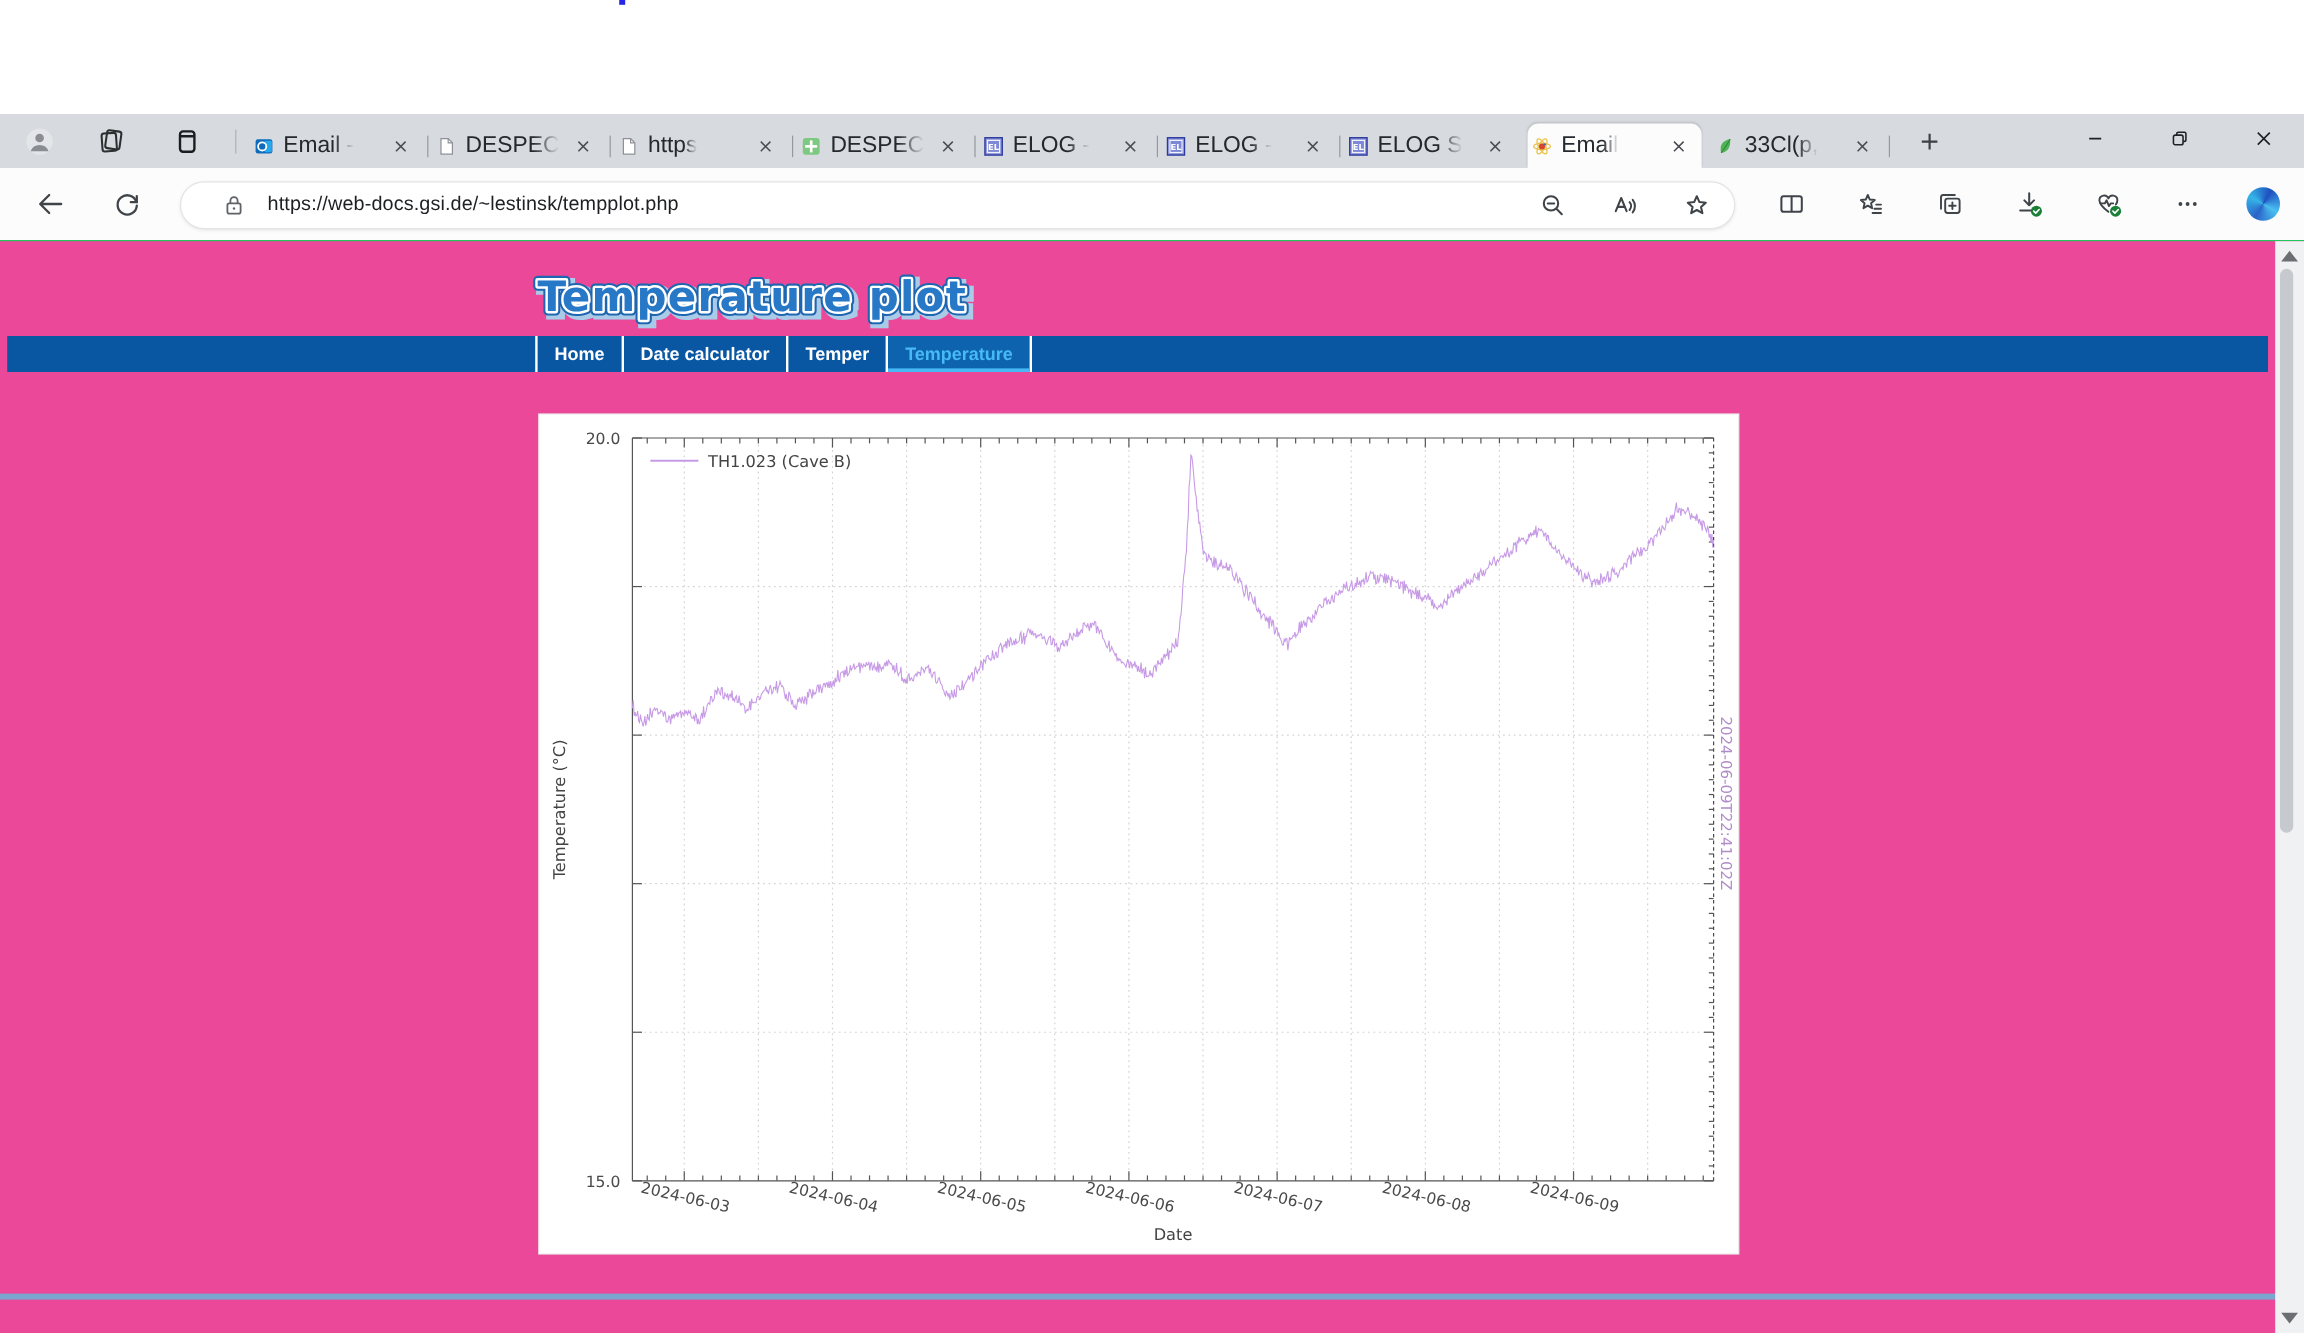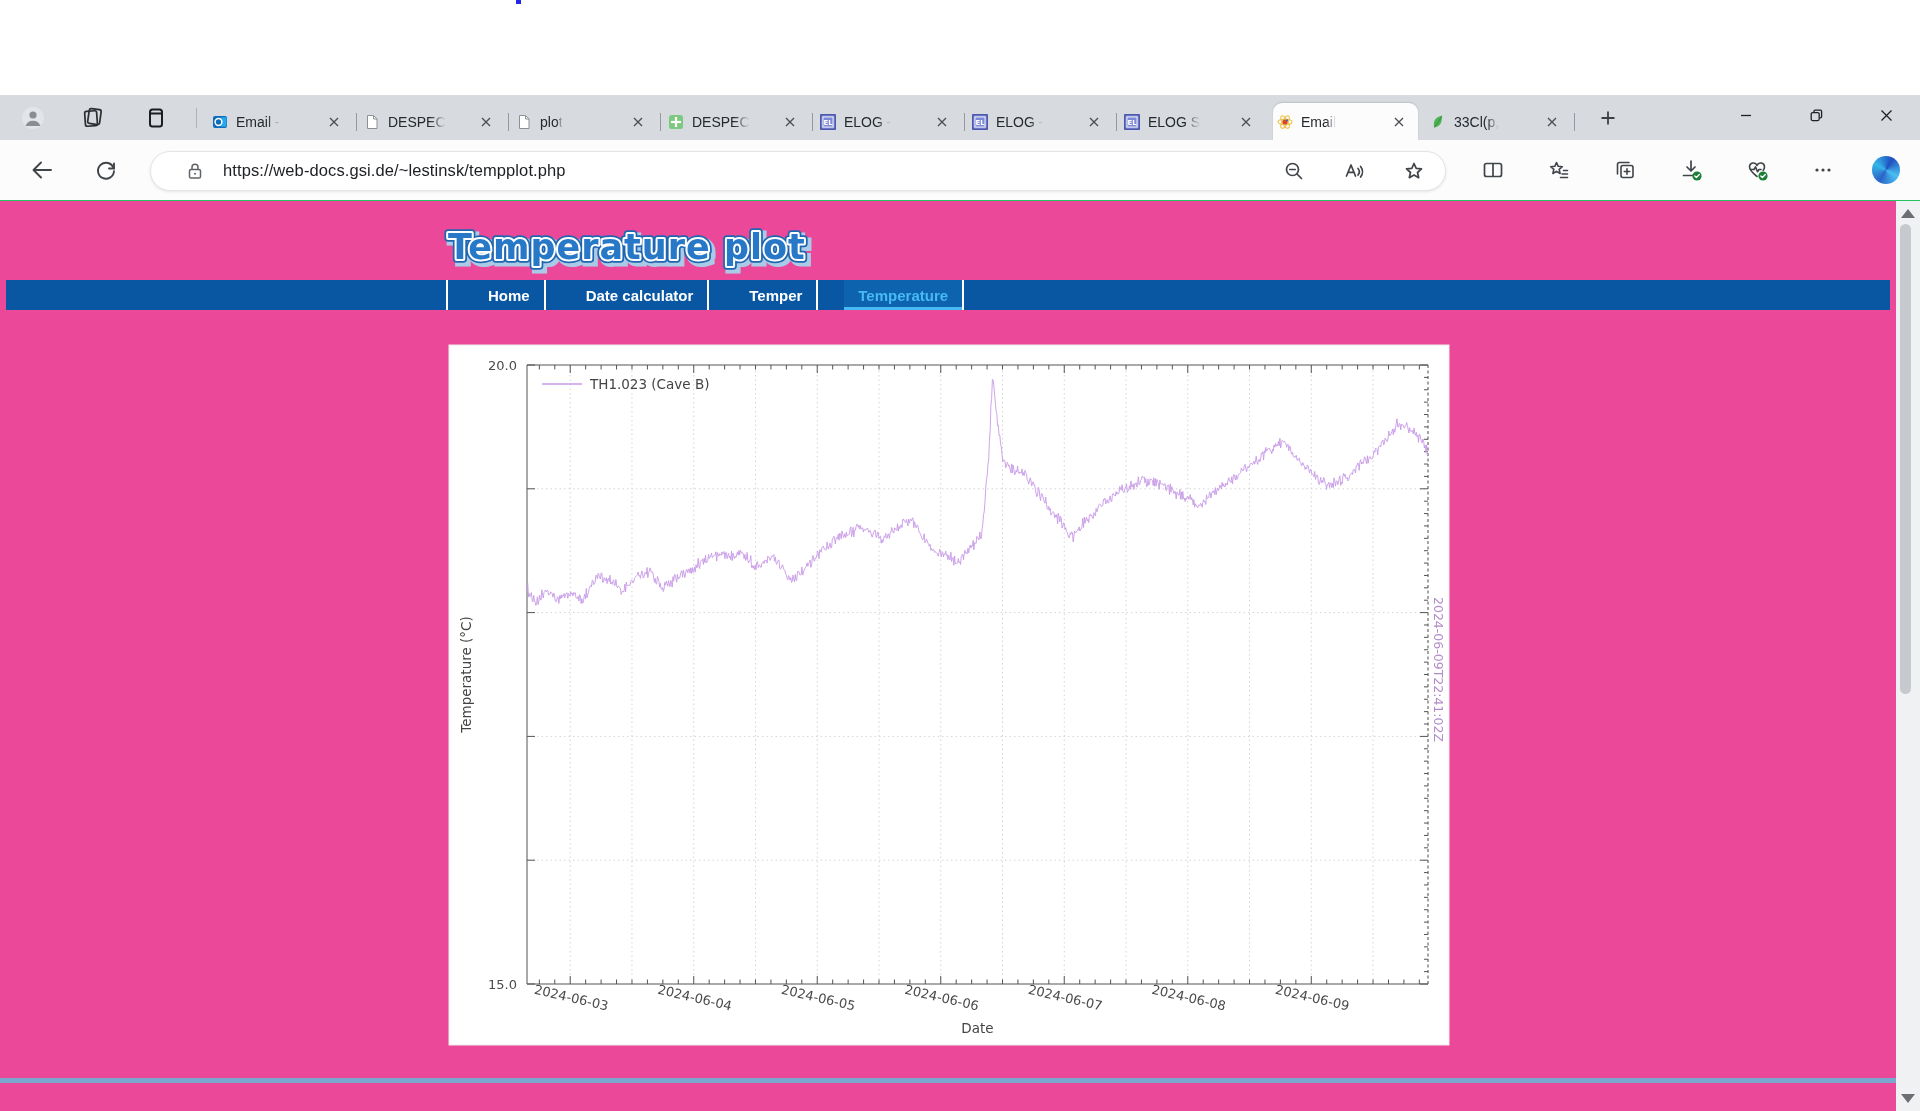--- a/index.html
+++ b/index.html
@@ -9,21 +9,21 @@
   
   #tabbar{left:0;top:95px;width:1920px;height:45px;background:#d7dade;}
   .tb-icon{position:absolute;top:7px;width:32px;height:32px;border-radius:6px;
            display:flex;align-items:center;justify-content:center;}
   .tb-sep{position:absolute;top:13px;width:1px;height:20px;background:#aeb2b8;}
   #tabs{position:absolute;left:208px;top:4px;height:41px;display:flex;align-items:flex-end;}
   .tab{position:relative;width:145px;height:36px;display:flex;align-items:center;
        border-radius:9px 9px 0 0;flex:none;margin-right:8px;}
   .tab .fav{width:16px;height:16px;margin-left:4px;flex:none;}
   .tab .fav svg{width:16px;height:16px;display:block;}
-  .tab .ttl{margin-left:8px;font-size:14px;color:#24292e;white-space:nowrap;
+  .tab .ttl{margin-left:8px;font-size:19px;color:#24292e;white-space:nowrap;
             overflow:hidden;max-width:80px;
             -webkit-mask-image:linear-gradient(90deg,#000 72%,transparent);
             mask-image:linear-gradient(90deg,#000 72%,transparent);text-align:center;}
   .tab .cls{margin-left:auto;margin-right:10px;width:18px;height:18px;border-radius:4px;
             display:flex;align-items:center;justify-content:center;flex:none;}
   .tab.active{background:#fcfcfd;box-shadow:0 -1px 2px rgba(0,0,0,.12);height:37px;}
   .tab-div{width:1px;height:18px;background:#969aa0;margin:0 3px 9px -5px;flex:none;}
   #newtab{position:absolute;left:1594px;top:9px;width:28px;height:28px;border-radius:6px;
           display:flex;align-items:center;justify-content:center;}
   .winctl{position:absolute;top:0;width:46px;height:40px;display:flex;align-items:center;justify-content:center;}
@@ -32,21 +32,21 @@
   .tool{position:absolute;top:15px;width:30px;height:30px;border-radius:6px;
         display:flex;align-items:center;justify-content:center;}
   #pill{position:absolute;left:150px;top:11px;width:1294px;height:38px;background:#fff;
         border:1px solid #e3e4e6;border-radius:20px;box-shadow:0 1px 3px rgba(0,0,0,.09);}
   #url{position:absolute;left:72px;top:9px;font-size:16.5px;color:#1d1f22;letter-spacing:.1px;}
   .pill-ic{position:absolute;top:5px;width:28px;height:28px;display:flex;align-items:center;justify-content:center;}
   #copilot{position:absolute;left:1872px;top:16px;width:28px;height:28px;border-radius:50%;
            background:conic-gradient(from 210deg,#2a63c8,#35b5e8,#1f4fc0,#49c0f0,#2a63c8);}
   
   #content{left:0;top:201px;width:1920px;height:910px;background:#ec4899;}
-  #navbar{position:absolute;left:6px;top:79px;width:1884px;height:30px;background:#0957a3;display:flex;gap:26px;}
+  #navbar{position:absolute;left:6px;top:79px;width:1884px;height:30px;background:#0957a3;display:flex;}
   #navpad{width:440px;flex:none;border-right:2px solid #fff;}
   .nav-item{position:relative;height:30px;display:flex;align-items:center;padding:0 14px;
             border-right:2px solid #fff;font-size:15px;font-weight:bold;color:#fff;}
   .nav-item.active{background:#0d63ad;color:#47b9f5;}
   .nav-item.active::after{content:"";position:absolute;left:0;right:0;bottom:0;height:3px;background:#47b9f5;}
   #chartwrap{position:absolute;left:440px;top:139px;width:1035px;height:715px;}
   #chartsvg text{font-family:"DejaVu Sans","Liberation Sans",sans-serif;}
   #chartsvg .tick{font-size:13px;fill:#4a4a4a;}
   #chartsvg .axis{font-size:13.5px;fill:#444;}
   #chartsvg .legend{font-size:13.5px;fill:#444;}
@@ -127,21 +127,21 @@
           </span>
         </div>
         <span class="tab-div"></span>
         <div class="tab">
           <span class="fav">
             <svg viewBox="0 0 16 16">
               <path d="M3.5 1.5 h6 l3.5 3.5 v9.5 h-9.5 Z" fill="#fff" stroke="#8d9196"></path>
               <path d="M9.5 1.5 v3.5 h3.5" fill="none" stroke="#8d9196"></path>
             </svg>
           </span>
-          <span class="ttl">plot</span>
+          <span class="ttl">https</span>
           <span class="cls">
             <svg width="10" height="10" viewBox="0 0 10 10" stroke="#4a4d51" stroke-width="1.3">
               <path d="M1 1 L9 9 M9 1 L1 9"></path>
             </svg>
           </span>
         </div>
         <span class="tab-div"></span>
         <div class="tab">
           <span class="fav">
             <svg viewBox="0 0 16 16">

